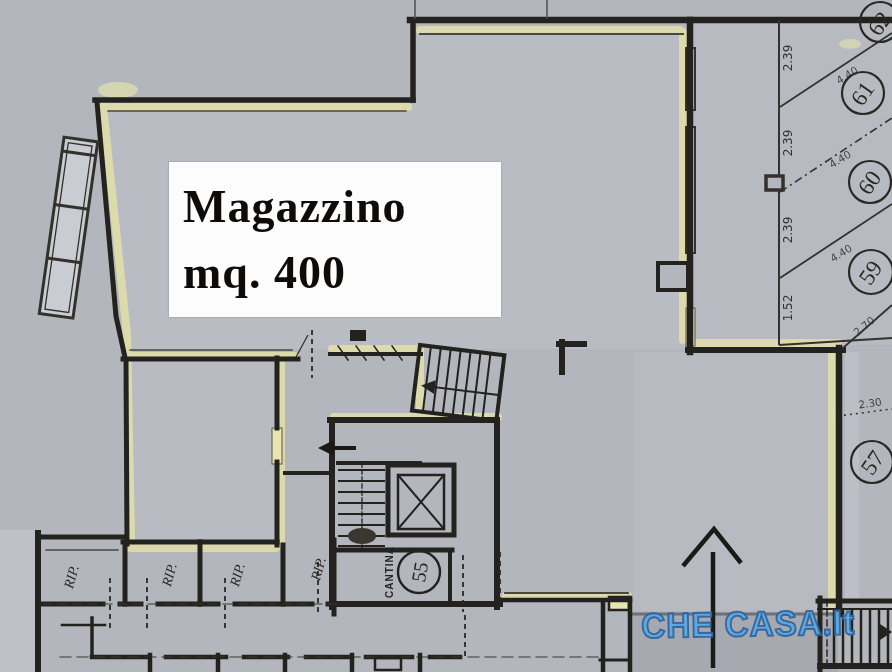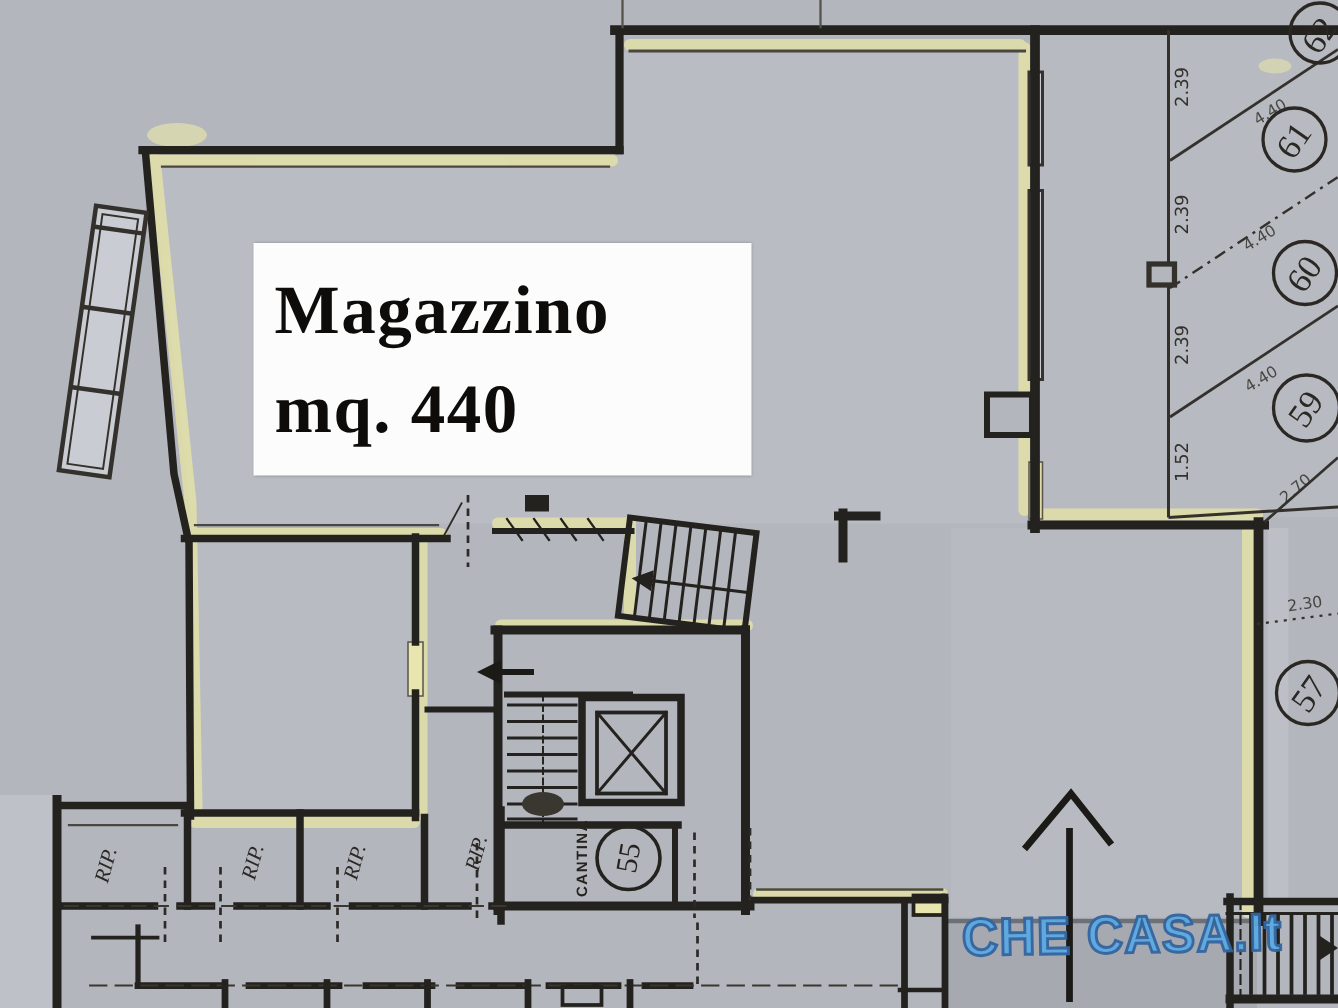--- a/index.html
+++ b/index.html
@@ -261,21 +261,21 @@
       <path d="M683,566 L714,529 L741,563" stroke-width="4.5"></path>
     </g>
     <g stroke="#1c1a17" fill="#1c1a17">
       <path d="M356,448 H326" stroke-width="4" fill="none"></path>
       <polygon points="318,448 334,440 334,456" stroke="none"></polygon>
     </g>
   </svg>
 
   <div id="label-box">
     <div class="l1">Magazzino</div>
-    <div class="l2">mq. 440</div>
+    <div class="l2">mq. 400</div>
   </div>
 
   <div class="txt rot-55 stall-num" style="left:880px;top:24px">62</div>
   <div class="txt rot-55 stall-num" style="left:863px;top:94px">61</div>
   <div class="txt rot-55 stall-num" style="left:870px;top:183px">60</div>
   <div class="txt rot-55 stall-num" style="left:871px;top:273px">59</div>
   <div class="txt rot-55 stall-num" style="left:873px;top:463px">57</div>
 
   <div class="txt rot-90 dim" style="left:788px;top:58px">2.39</div>
   <div class="txt rot-90 dim" style="left:788px;top:143px">2.39</div>

